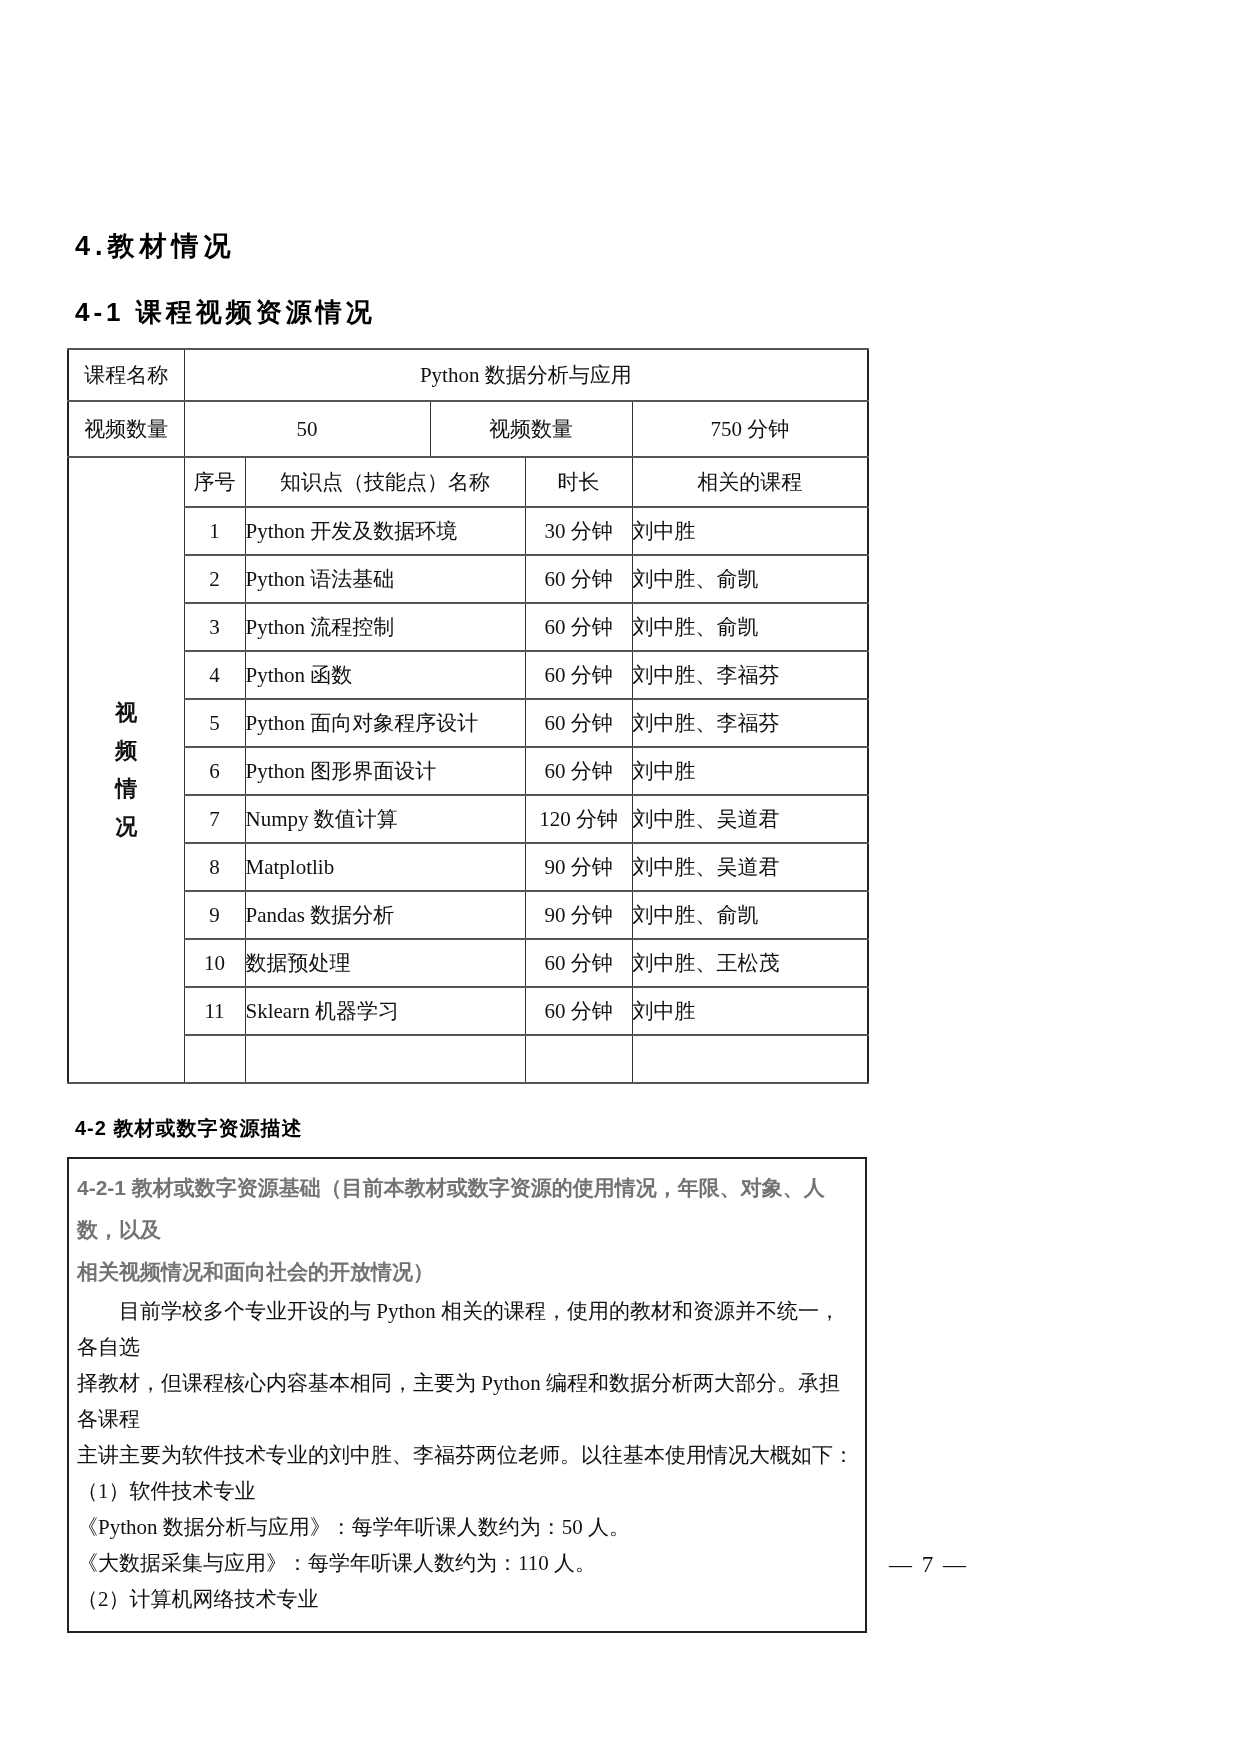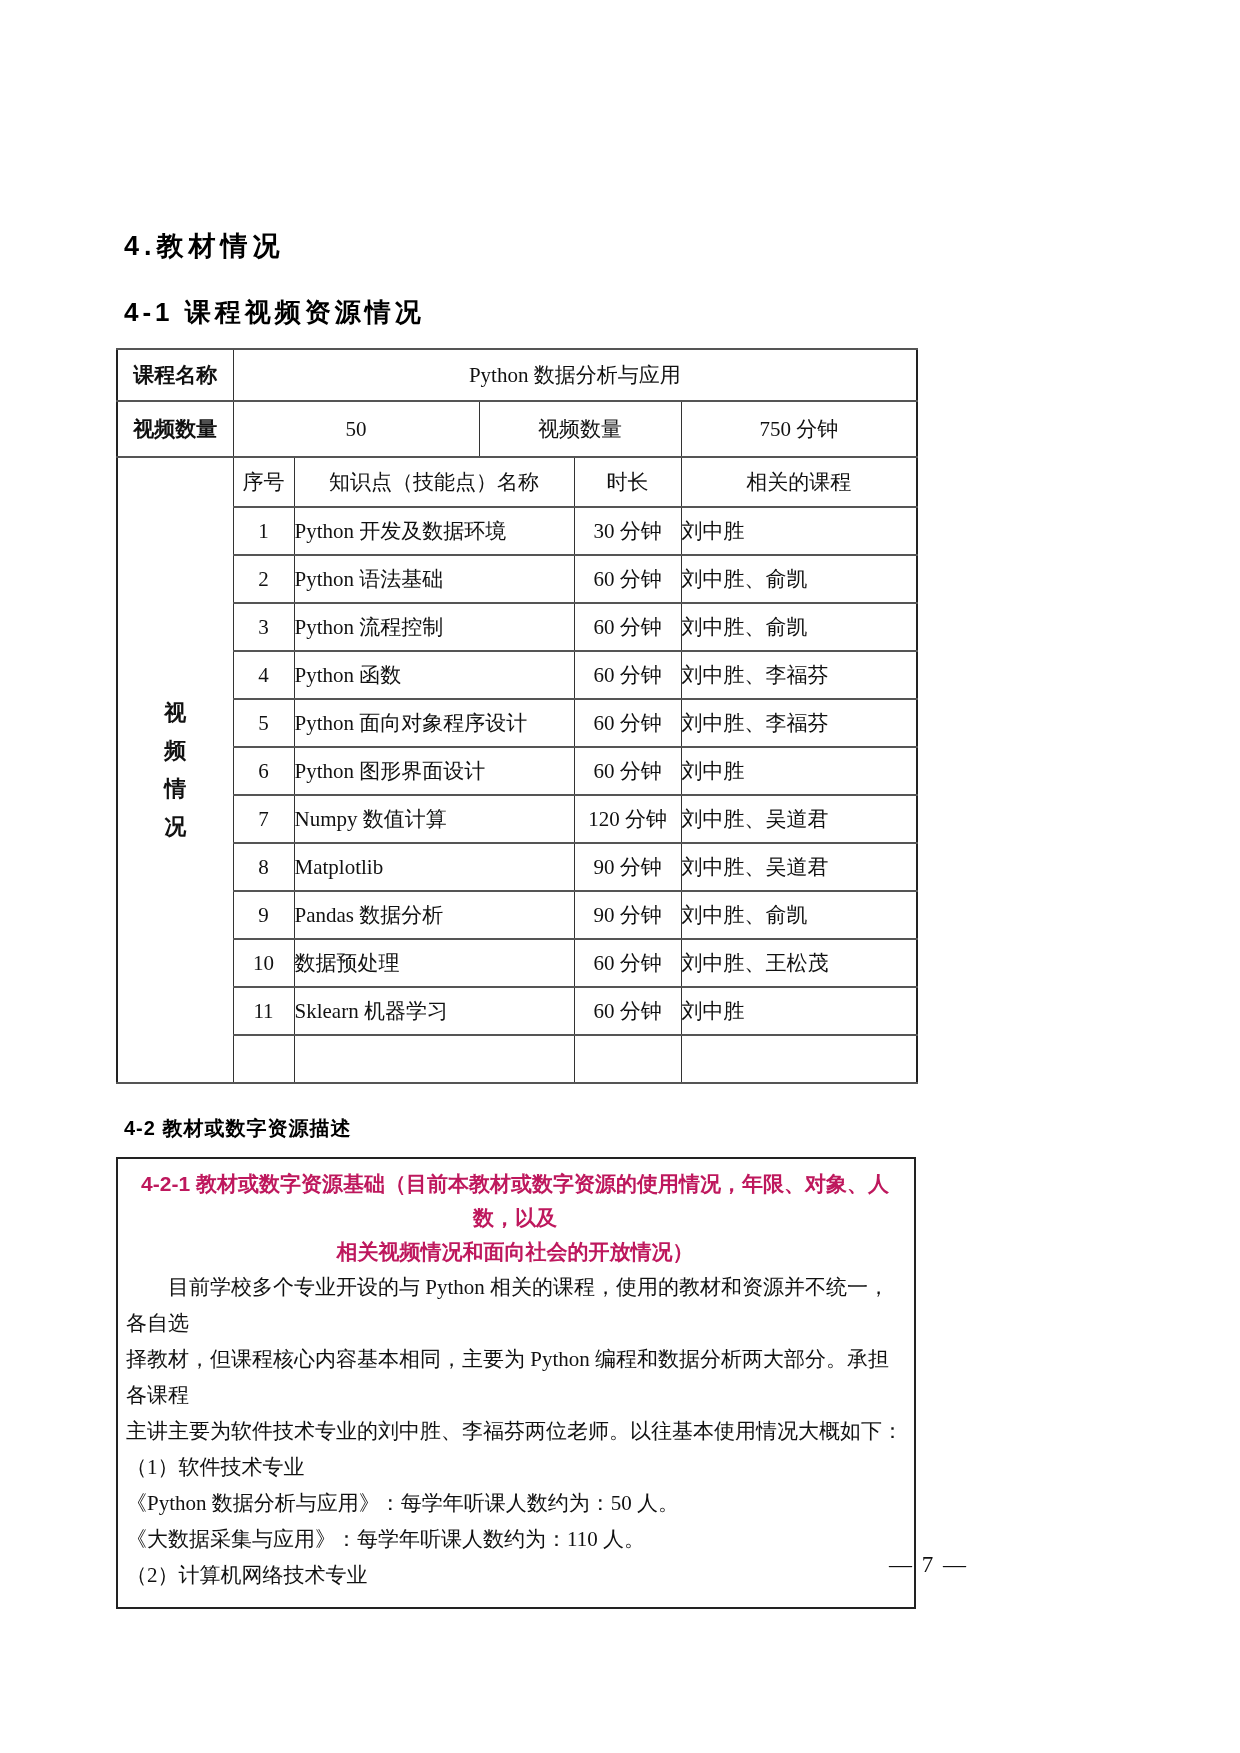--- a/index.html
+++ b/index.html
@@ -1,21 +1,21 @@
 <!DOCTYPE html>
 <html><head>
 <meta charset="utf-8">
 <style>
   html,body { margin:0; padding:0; }
   body {
     width:1240px; height:1753px; background:#ffffff; color:#111;
     font-family:"Liberation Serif","DejaVu Serif",serif;
     position:relative; overflow:hidden;
   }
-  .content { margin-left:116px; width:800px; padding-top:226px; }
+  .content { margin-left:67px; width:800px; padding-top:226px; }
 
   h1,h2,h3 {
     font-family:"Liberation Sans","DejaVu Sans",sans-serif;
     font-weight:bold; color:#000;
   }
   h1 { font-size:27px; line-height:40px; margin:0 0 0 8px; letter-spacing:5px; }
   h2 { font-size:26px; line-height:40px; margin:26px 0 0 8px; letter-spacing:4px; }
   h3 { font-size:20px; line-height:40px; margin:24px 0 0 8px; letter-spacing:1px; }
 
   table.video-table {
@@ -24,41 +24,41 @@
     font-size:21px;
   }
   table.video-table td {
     border:1px solid #333;
     border-top:2px solid #555; border-bottom:2px solid #555;
     padding:0; vertical-align:middle; overflow:hidden;
   }
   table.video-table { border:2px solid #222; }
   td.lbl {
     font-family:"Liberation Sans","DejaVu Sans",sans-serif;
-    font-weight:bold; text-align:center; font-size:21px;
+    font-weight:normal; text-align:center; font-size:21px;
   }
   td.center { text-align:center; }
   td.left   { text-align:left; padding-left:12px; }
   tr.row-a { height:52px; }
   tr.row-b { height:56px; }
   tr.row-h { height:50px; }
   tr.row-d { height:48px; }
   td.vertical-label {
     font-family:"Liberation Sans","DejaVu Sans",sans-serif;
     font-weight:bold; text-align:center; font-size:22px; line-height:38px;
   }
   td.vertical-label span { display:block; }
 
   .resource-box {
     margin-top:9px; border:2px solid #222;
     padding:8px 10px 14px 8px; font-size:21px;
   }
   .resource-box .head-line {
     font-family:"Liberation Sans","DejaVu Sans",sans-serif;
-    font-weight:bold; line-height:34px; color:#be185d;text-align:center;
+    font-weight:bold; line-height:42px; color:#737373;
   }
   .resource-box .body-line { line-height:36px; }
   .resource-box .indent { text-indent:2em; }
 
   .page-footer {
     position:absolute; top:1552px; right:272px;
     font-size:23px; color:#111; letter-spacing:2px;
   }
 </style>
 </head>

